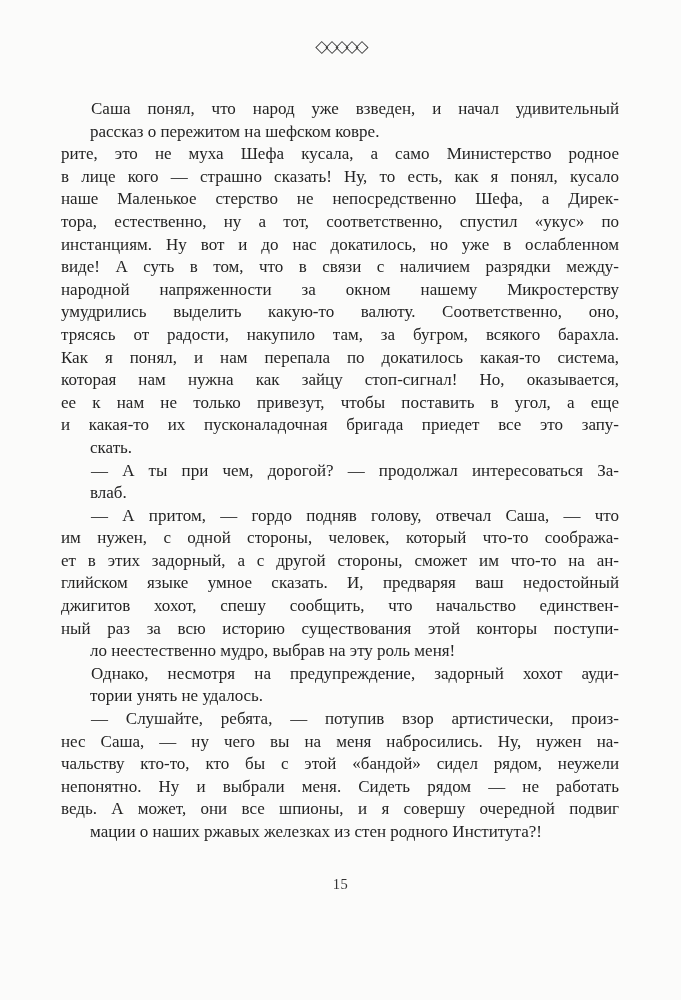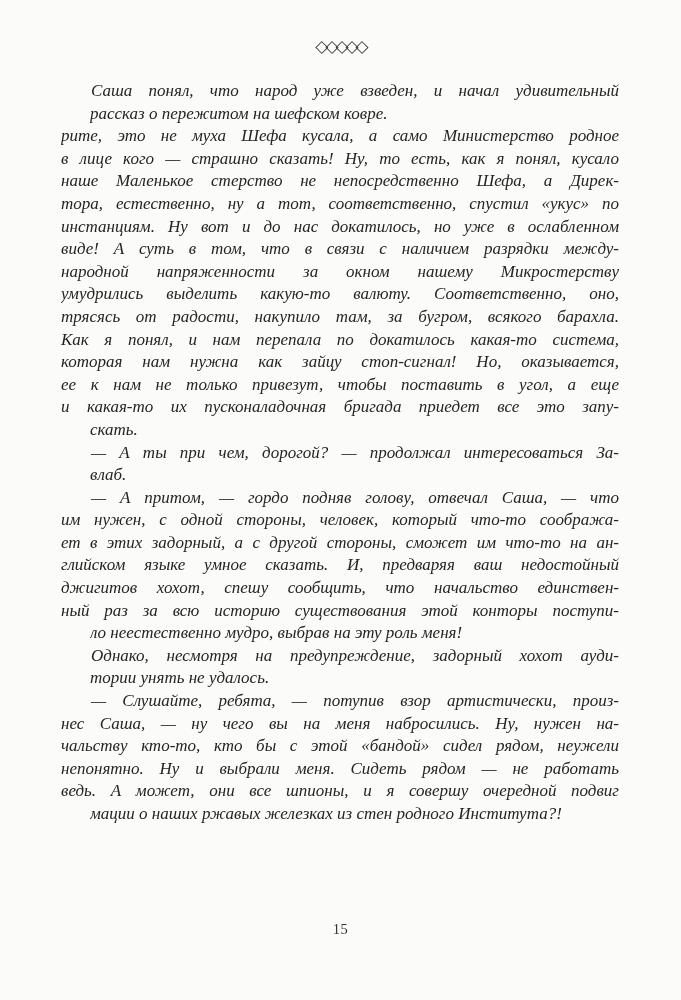--- a/index.html
+++ b/index.html
@@ -26,44 +26,43 @@
     left:0;
     width:100%;
     text-align:center;
     font-size:17px;
     line-height:17px;
     letter-spacing:-3px;
     color:var(--ornament);
   }
   .text-block{
     position:absolute;
-    top:80px;
+    top:98px;
     left:61px;
     width:558px;
     font-size:17px;
     line-height:22.6px;
-    font-style:italic;
   }
   .line{
     height:22.6px;
     overflow:hidden;
     text-align:justify;
     text-align-last:justify;
   }
   .line.pfirst{
     text-indent:30px;
   }
   .line.plast{
     text-align:left;
     text-align-last:auto;
     margin-left:29px;
   }
   .page-number{
     position:absolute;
-    top:921px;
+    top:876px;
     left:0;
     width:100%;
     text-align:center;
     font-size:14.5px;
     color:#333333;
     letter-spacing:0.5px;
   }
 </style>
 </head>
 <body>

